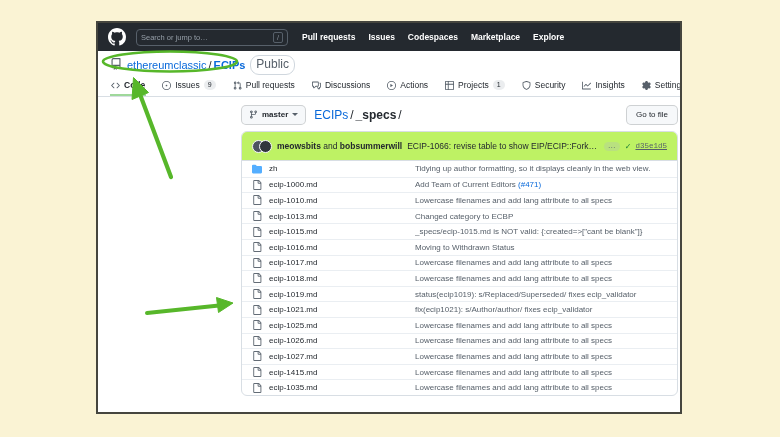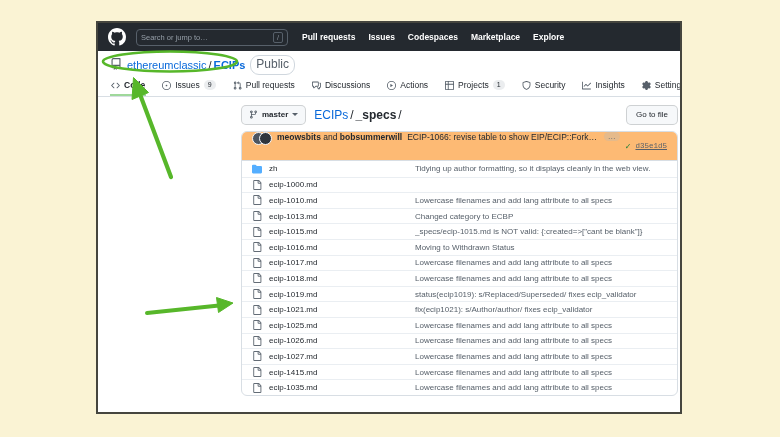--- a/index.html
+++ b/index.html
@@ -57,21 +57,21 @@
   .breadcrumb{font-size:12px}
   .breadcrumb a{color:var(--link_blue);text-decoration:none}
   .breadcrumb .bsep{color:var(--text_dark);margin:0 2px}
   .breadcrumb .dir{font-weight:600}
   .goto-file-btn{margin-left:auto;background:#f6f8fa;border:1px solid rgba(27,31,36,.18);
        border-radius:5px;height:20px;padding:0 9px;font-size:8px;display:flex;
        align-items:center;color:var(--text_dark);cursor:pointer;white-space:nowrap}
   
   .file-box{margin-top:6px;border:1px solid var(--border_gray);border-radius:6px;
        overflow:hidden;background:#fff}
-  .commit-header{background:#fdba74;height:29px;display:flex;gap:5px;
+  .commit-header{background:#bef264;height:29px;display:flex;align-items:center;gap:5px;
        padding:0 10px;font-size:8.5px;border-bottom:1px solid var(--border_gray)}
   .avatars{display:flex;flex:none}
   .avatar{width:13px;height:13px;border-radius:50%;background:#4d5560;border:1px solid #f6f8fa}
   .avatar.second{margin-left:-6px;background:#30363d}
   .commit-authors{font-weight:600;white-space:nowrap}
   .commit-authors .conj{font-weight:400}
   .commit-msg{color:var(--text_dark);white-space:nowrap;overflow:hidden;text-overflow:ellipsis}
   .kebab{background:rgba(175,184,193,.3);border-radius:5px;padding:0 4px;font-size:8px;
        color:var(--text_gray);line-height:8px;height:9px;display:flex;align-items:center;
        cursor:pointer;flex:none}
@@ -235,20 +235,21 @@
   </div>
 
   <div class="file-row">
 
     <span class="ficon doc-icon">
       <svg viewBox="0 0 16 16">
                 <path d="M2 1.75C2 .784 2.784 0 3.75 0h6.586c.464 0 .909.184 1.237.513l2.914 2.914c.329.328.513.773.513 1.237v9.586A1.75 1.75 0 0 1 13.25 16h-9.5A1.75 1.75 0 0 1 2 14.25Zm1.75-.25a.25.25 0 0 0-.25.25v12.5c0 .138.112.25.25.25h9.5a.25.25 0 0 0 .25-.25V6h-2.75A1.75 1.75 0 0 1 9 4.25V1.5Zm6.75.062V4.25c0 .138.112.25.25.25h2.688l-.011-.013-2.914-2.914-.013-.011Z"></path>
               </svg>
     </span>
     <a href="#" class="fname">ecip-1000.md</a>
+    <span class="fmsg"><span class="msg-text">Add Team of Current Editors</span> <a href="#" class="msg-link">(#471)</a></span>
   </div>
 
   <div class="file-row">
 
     <span class="ficon doc-icon">
       <svg viewBox="0 0 16 16">
                 <path d="M2 1.75C2 .784 2.784 0 3.75 0h6.586c.464 0 .909.184 1.237.513l2.914 2.914c.329.328.513.773.513 1.237v9.586A1.75 1.75 0 0 1 13.25 16h-9.5A1.75 1.75 0 0 1 2 14.25Zm1.75-.25a.25.25 0 0 0-.25.25v12.5c0 .138.112.25.25.25h9.5a.25.25 0 0 0 .25-.25V6h-2.75A1.75 1.75 0 0 1 9 4.25V1.5Zm6.75.062V4.25c0 .138.112.25.25.25h2.688l-.011-.013-2.914-2.914-.013-.011Z"></path>
               </svg>
     </span>
     <a href="#" class="fname">ecip-1010.md</a>

